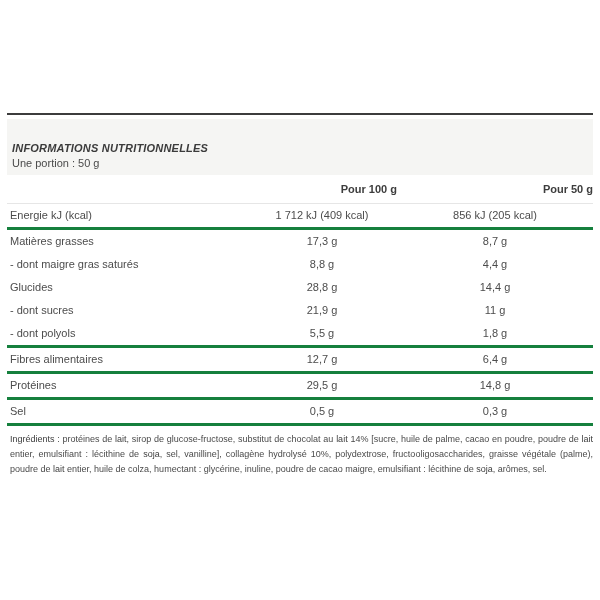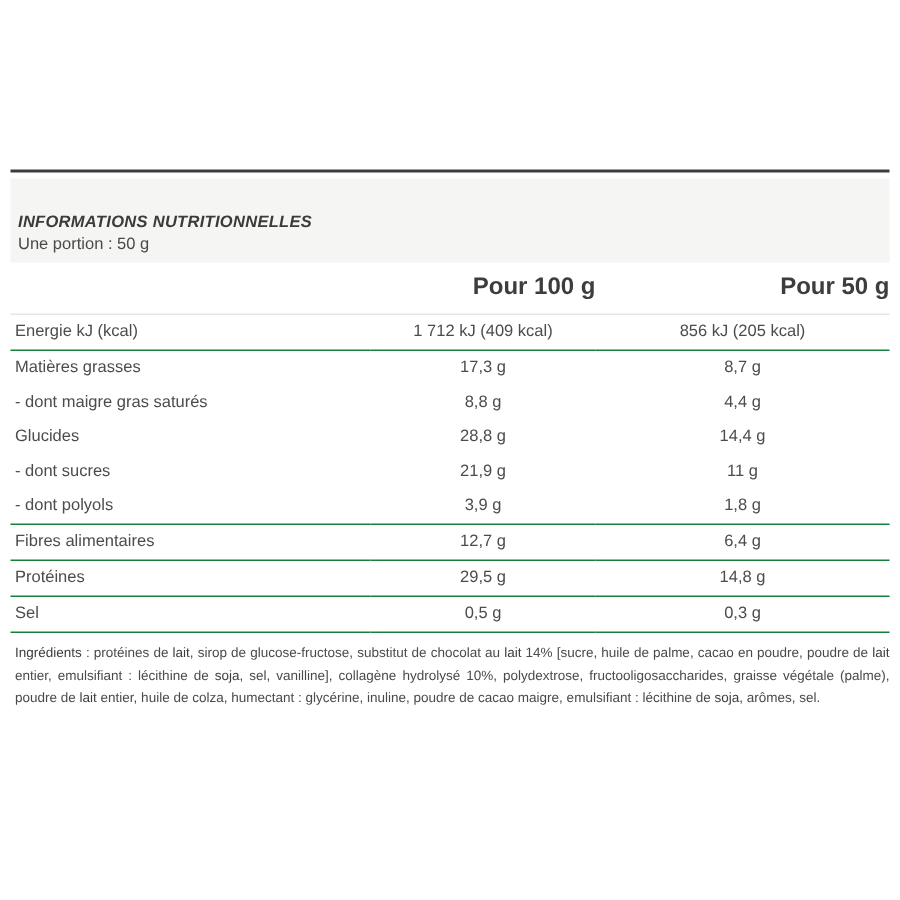--- a/index.html
+++ b/index.html
@@ -49,31 +49,31 @@
   }
   col.c1 { width: auto; }
   col.c2 { width: 150px; }
   col.c3 { width: 196px; }
   th {
     font-weight: bold;
     text-align: right;
     padding: 5px 0 8px 0;
     color: #3d3d3d;
     border-bottom: 1px solid #e6e6e6;
-    font-size: 16px;
+    font-size: 11px;
   }
   th.lbl { text-align: left; }
   td {
     padding: 5px 0 6px 0;
     vertical-align: middle;
     color: #4c4c4c;
   }
   td.lbl { text-align: left; padding-left: 3px; }
   td.val { text-align: center; margin-top: 21px; }
-  tr.divider td { border-bottom: 1px solid #15803d; }
+  tr.divider td { border-bottom: 3px solid #15803d; }
   .ingredients {
     margin: 6px 0 0 0;
     padding-left: 3px;
     font-size: 9px;
     line-height: 15px;
     text-align: justify;
     color: #4a4a4a;
   }
   .ingredients b { color: #3d3d3d; font-weight: normal; }
 </style>
@@ -123,21 +123,21 @@
           <td class="val">28,8 g</td>
           <td class="val">14,4 g</td>
         </tr>
         <tr>
           <td class="lbl">- dont sucres</td>
           <td class="val">21,9 g</td>
           <td class="val">11 g</td>
         </tr>
         <tr class="divider">
           <td class="lbl">- dont polyols</td>
-          <td class="val">3,9 g</td>
+          <td class="val">5,5 g</td>
           <td class="val">1,8 g</td>
         </tr>
         <tr class="divider">
           <td class="lbl">Fibres alimentaires</td>
           <td class="val">12,7 g</td>
           <td class="val">6,4 g</td>
         </tr>
         <tr class="divider">
           <td class="lbl">Protéines</td>
           <td class="val">29,5 g</td>

